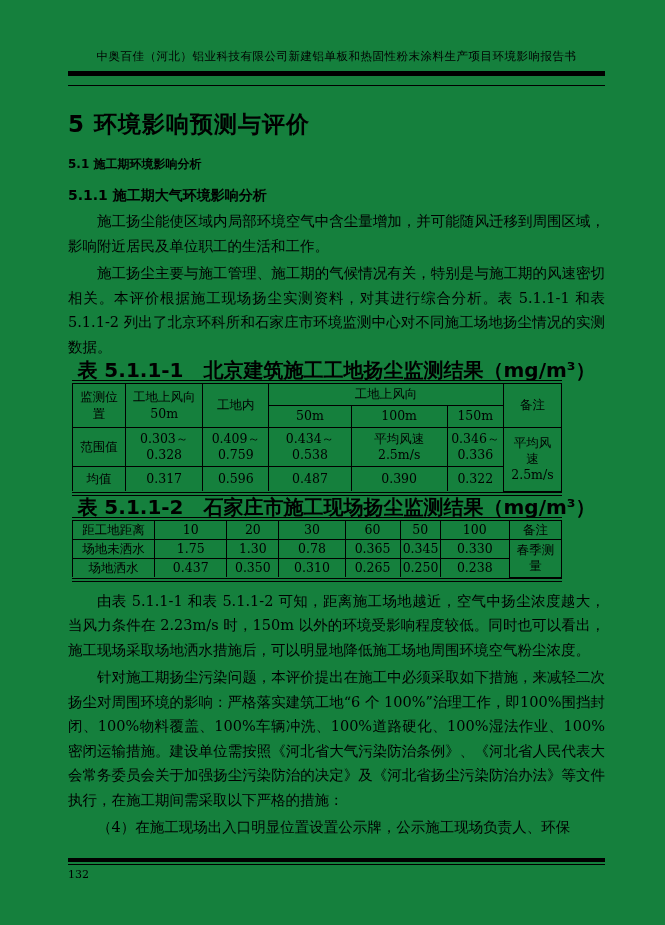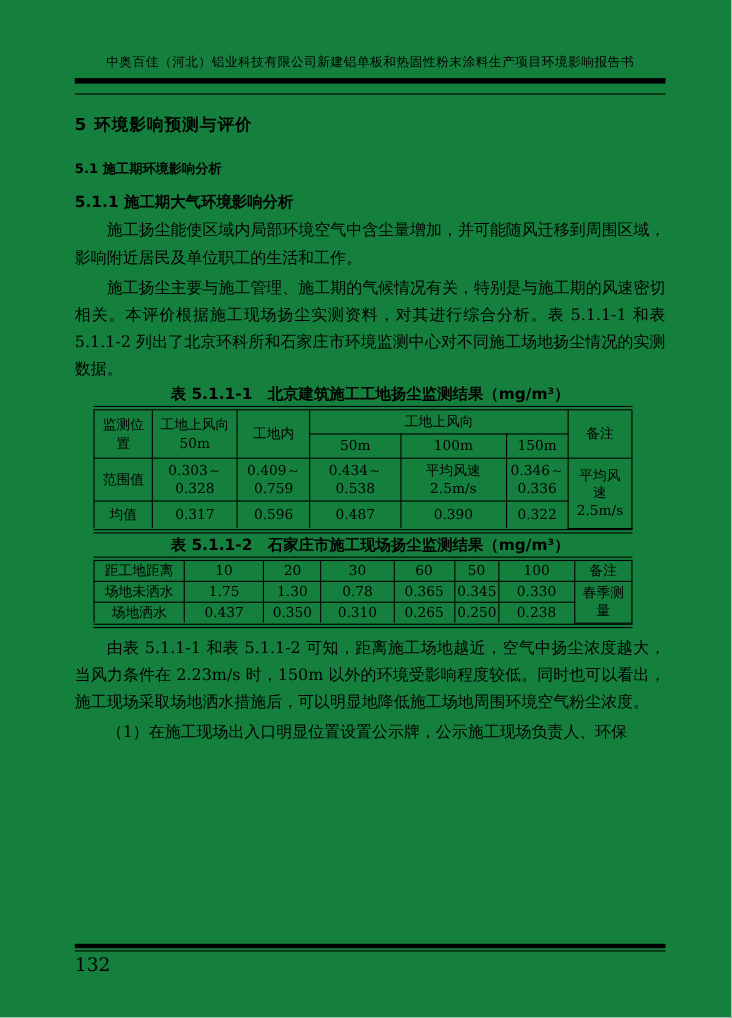--- a/index.html
+++ b/index.html
@@ -6,46 +6,46 @@
   .page{
     position:relative;width:665px;height:925px;background:#15803d;color:#000;
     font-family:"DejaVu Serif","Liberation Serif",serif;overflow:hidden;
   }
   .content{position:absolute;left:68px;top:0;width:537px;}
   .doc-header{padding-top:49px;}
   .doc-header-title{font-size:11.5px;text-align:center;letter-spacing:.5px;white-space:nowrap;}
   .rule-thick{height:5px;background:#000;margin-top:7px;}
   .rule-thin{height:1px;background:#000;margin-top:9px;}
   .h1{font-family:"DejaVu Sans","Liberation Sans",sans-serif;font-weight:bold;
-      font-size:15px;line-height:30px;margin-top:12px;letter-spacing:1px;}
+      font-size:23px;line-height:30px;margin-top:23px;letter-spacing:1px;}
   .h2{font-family:"DejaVu Sans","Liberation Sans",sans-serif;font-weight:bold;
       font-size:12px;line-height:23px;margin-top:14px;}
   .h3{font-family:"DejaVu Sans","Liberation Sans",sans-serif;font-weight:bold;
       font-size:14px;line-height:21px;margin-top:9px;}
   .para{font-size:14.5px;line-height:24.5px;text-align:justify;text-indent:2em;margin:3px 0 0 0;}
   .para.first{margin-top:4px;}
   .para.after-table{margin-top:7px;}
   .tbl-title{font-family:"DejaVu Sans","Liberation Sans",sans-serif;font-weight:bold;
-      font-size:14px;line-height:15px;text-align:center;margin-top:4px;}
-  .tbl-wrap{width:490px;margin-left:17px;margin-top:2px;
+      font-size:20px;line-height:15px;text-align:center;margin-top:4px;}
+  .tbl-wrap{width:490px;margin-left:4px;margin-top:2px;
       border-top:4px double #000;border-bottom:4px double #000;}
   table{width:100%;border-collapse:collapse;table-layout:fixed;}
   td{border:1px solid #000;text-align:center;vertical-align:middle;
      font-size:12.5px;line-height:1.3;padding:1px 2px;white-space:pre-line;overflow:hidden;}
   tr:first-child > td{border-top:0;}
   tr.last > td{border-bottom:0;}
   .rh-a td{height:19px;}
   .rh-b td{height:19px;}
   .rh-c td{height:36px;}
   .rh-d td{height:22px;}
   .rh-s td{height:16px;}
   .footer{position:absolute;left:68px;top:858px;width:537px;}
   .footer-rule-thick{height:4px;background:#000;}
   .footer-rule-thin{height:1px;background:#000;margin-top:2px;}
-  .page-number{font-size:17px;margin-top:3px;text-align:left;}
+  .page-number{font-size:11px;margin-top:3px;text-align:left;}
 </style>
 </head>
 <body>
 
 <div class="page">
   <div class="content">
 
     <div class="doc-header">
       <div class="doc-header-title">中奥百佳（河北）铝业科技有限公司新建铝单板和热固性粉末涂料生产项目环境影响报告书</div>
       <div class="rule-thick"></div>
@@ -154,21 +154,22 @@
           <td>0.310</td>
           <td>0.265</td>
           <td>0.250</td>
           <td>0.238</td>
         </tr>
       </tbody>
         </table>
     </div>
 
     <p class="para after-table">由表 5.1.1-1 和表 5.1.1-2 可知，距离施工场地越近，空气中扬尘浓度越大，当风力条件在 2.23m/s 时，150m 以外的环境受影响程度较低。同时也可以看出，施工现场采取场地洒水措施后，可以明显地降低施工场地周围环境空气粉尘浓度。</p>
-    <p class="para">（1）在施工现场出入口明显位置设置公示牌，公示施工现场负责人、环保</p>
+    <p class="para">针对施工期扬尘污染问题，本评价提出在施工中必须采取如下措施，来减轻二次扬尘对周围环境的影响：严格落实建筑工地“6 个 100%”治理工作，即100%围挡封闭、100%物料覆盖、100%车辆冲洗、100%道路硬化、100%湿法作业、100%密闭运输措施。建设单位需按照《河北省大气污染防治条例》、《河北省人民代表大会常务委员会关于加强扬尘污染防治的决定》及《河北省扬尘污染防治办法》等文件执行，在施工期间需采取以下严格的措施：</p>
+    <p class="para">（4）在施工现场出入口明显位置设置公示牌，公示施工现场负责人、环保</p>
   </div>
 
   <div class="footer">
     <div class="footer-rule-thick"></div>
     <div class="footer-rule-thin"></div>
     <div class="page-number">132</div>
   </div>
 </div>
 
 </body></html>

